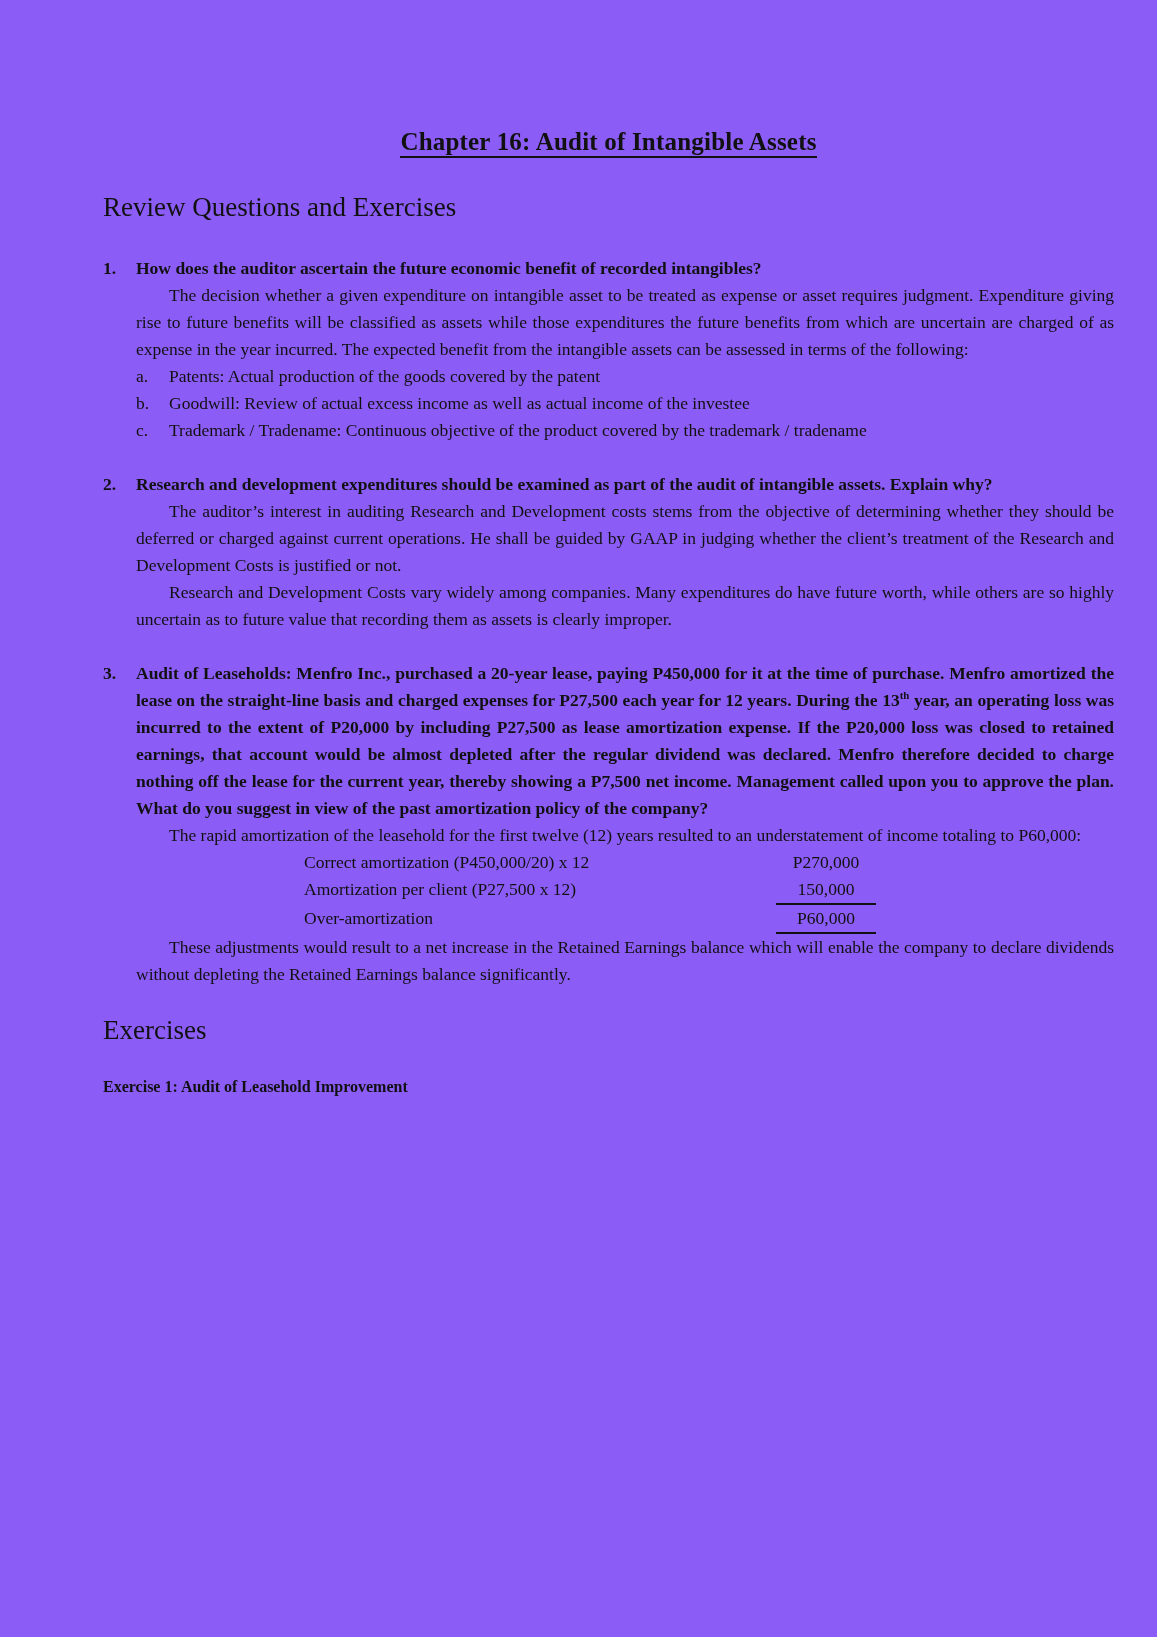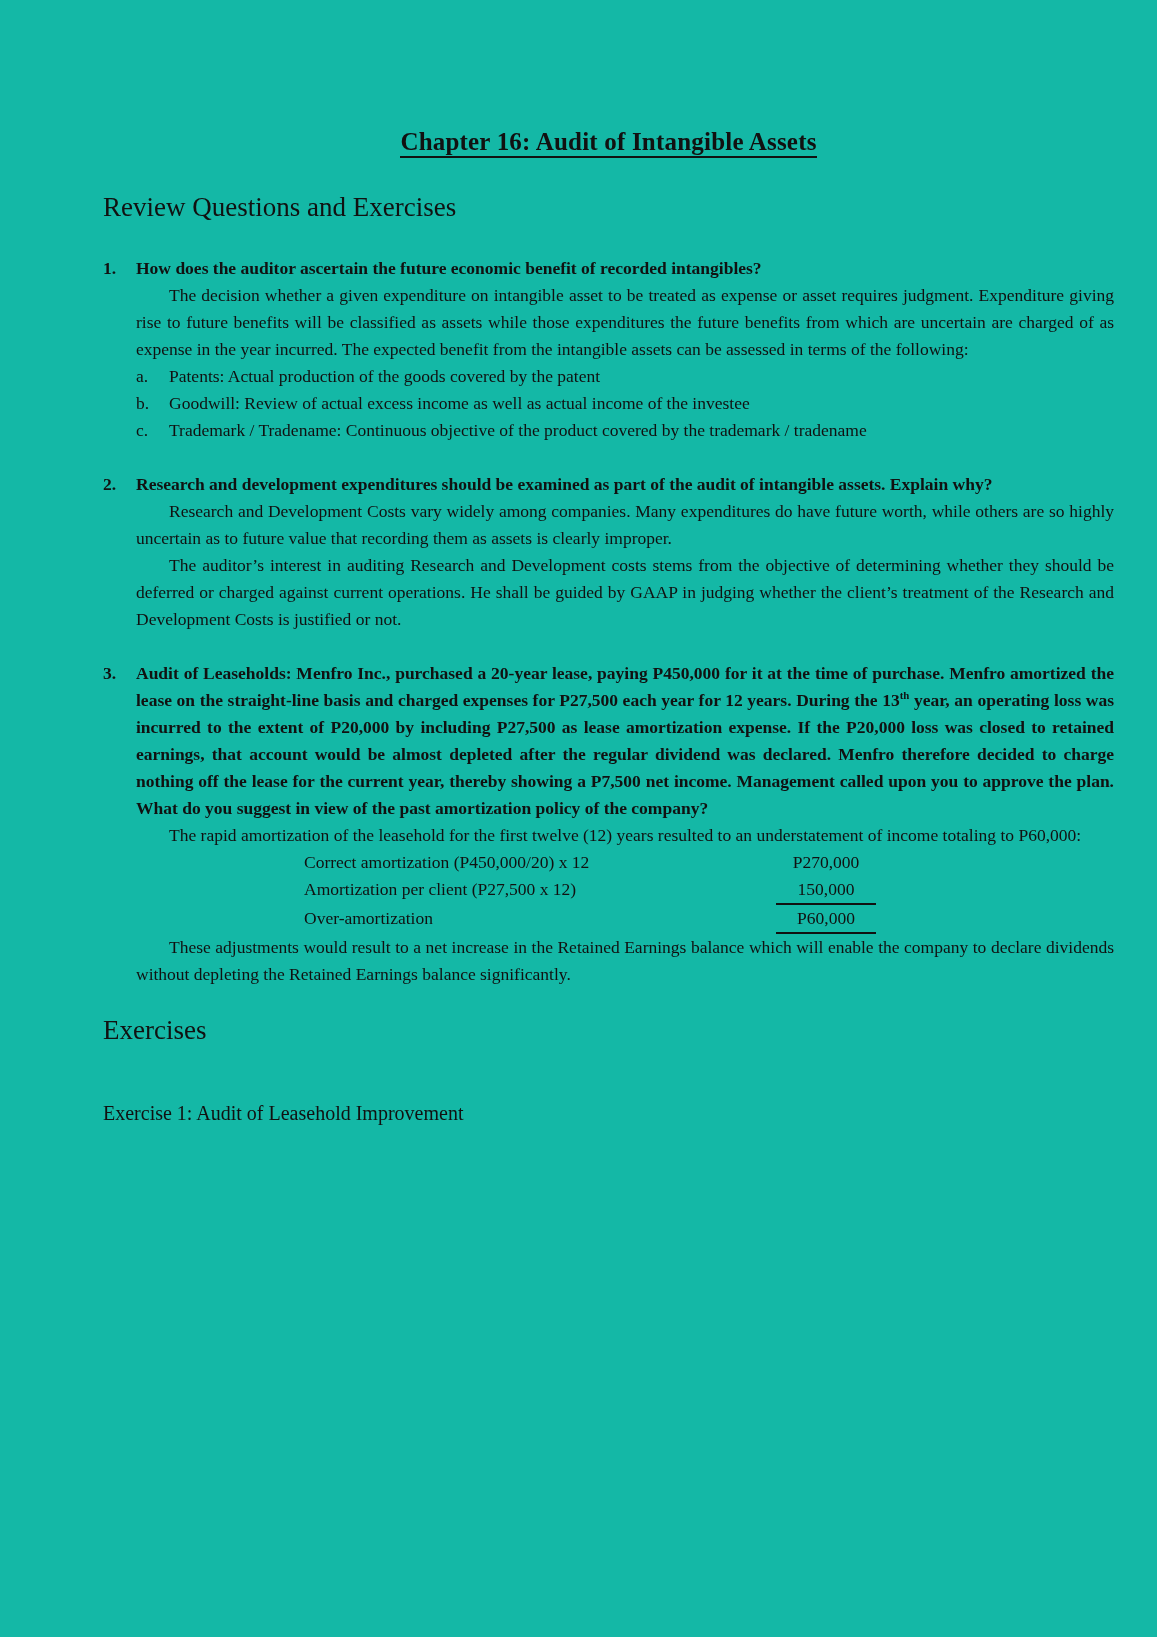--- a/index.html
+++ b/index.html
@@ -8,21 +8,21 @@
     width: 1157px;
     height: 1637px;
     font-family: "Liberation Serif", "DejaVu Serif", serif;
     color: #111111;
     position: relative;
     overflow: hidden;
   }
   .page {
     width: 1157px;
     height: 1637px;
-    background: #14b8a6;
+    background: #8b5cf6;
     padding: 128px 43px 60px 103px;
   }
   .title-wrap {
     text-align: center;
     margin-bottom: 36px;
   }
   .doc-title {
     font-size: 25px;
     font-weight: bold;
     border-bottom: 2px solid #111;
@@ -66,25 +66,25 @@
   .comp-label { width: 472px; flex: none; }
   .comp-amount {
     display: inline-block;
     width: 100px;
     text-align: center;
     flex: none;
   }
   .comp-amount.underlined { border-bottom: 2px solid #111; }
   .exercises-heading {
     margin-top: 14px;
-    margin-bottom: 56px;
+    margin-bottom: 32px;
   }
   .exercise-subheading {
-    font-size: 20px;
-    font-weight: normal;
+    font-size: 16px;
+    font-weight: bold;
   }
 </style>
 </head>
 <body>
 
 <div class="page">
   <div class="title-wrap">
     <span class="doc-title">Chapter 16: Audit of Intangible Assets</span>
   </div>
 
@@ -110,22 +110,22 @@
               <div class="sub-text">Trademark / Tradename: Continuous objective of the product covered by the trademark / tradename</div>
             </div>
           </div>
         </div>
   </div>
 
   <div class="question">
     <span class="q-num">2.</span>
     <div class="q-right">
       <div class="q-text"><span>Research and development expenditures should be examined as part of the audit of intangible assets. Explain why?</span></div>
-    <p class="answer-para">Research and Development Costs vary widely among companies. Many expenditures do have future worth, while others are so highly uncertain as to future value that recording them as assets is clearly improper.</p>
-          <p class="answer-para">The auditor’s interest in auditing Research and Development costs stems from the objective of determining whether they should be deferred or charged against current operations. He shall be guided by GAAP in judging whether the client’s treatment of the Research and Development Costs is justified or not.</p>
+    <p class="answer-para">The auditor’s interest in auditing Research and Development costs stems from the objective of determining whether they should be deferred or charged against current operations. He shall be guided by GAAP in judging whether the client’s treatment of the Research and Development Costs is justified or not.</p>
+          <p class="answer-para">Research and Development Costs vary widely among companies. Many expenditures do have future worth, while others are so highly uncertain as to future value that recording them as assets is clearly improper.</p>
         </div>
   </div>
 
   <div class="question">
     <span class="q-num">3.</span>
     <div class="q-right">
       <div class="q-text"><span>Audit of Leaseholds: Menfro Inc., purchased a 20-year lease, paying P450,000 for it at the time of purchase. Menfro amortized the lease on the straight-line basis and charged expenses for P27,500 each year for 12 years. During the 13</span><sup>th</sup><span> year, an operating loss was incurred to the extent of P20,000 by including P27,500 as lease amortization expense. If the P20,000 loss was closed to retained earnings, that account would be almost depleted after the regular dividend was declared. Menfro therefore decided to charge nothing off the lease for the current year, thereby showing a P7,500 net income. Management called upon you to approve the plan. What do you suggest in view of the past amortization policy of the company?</span></div>
     <p class="answer-para">The rapid amortization of the leasehold for the first twelve (12) years resulted to an understatement of income totaling to P60,000:</p>
           <div class="computation">
             <div class="comp-row">

